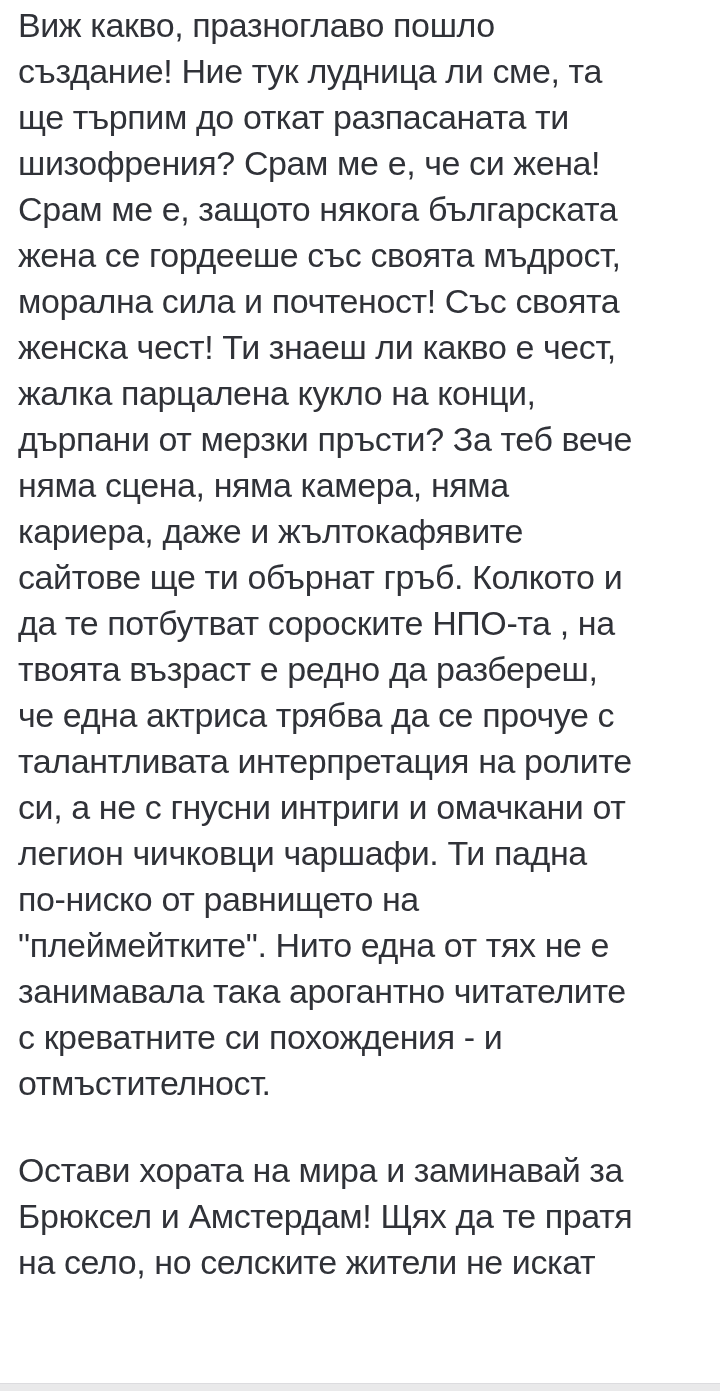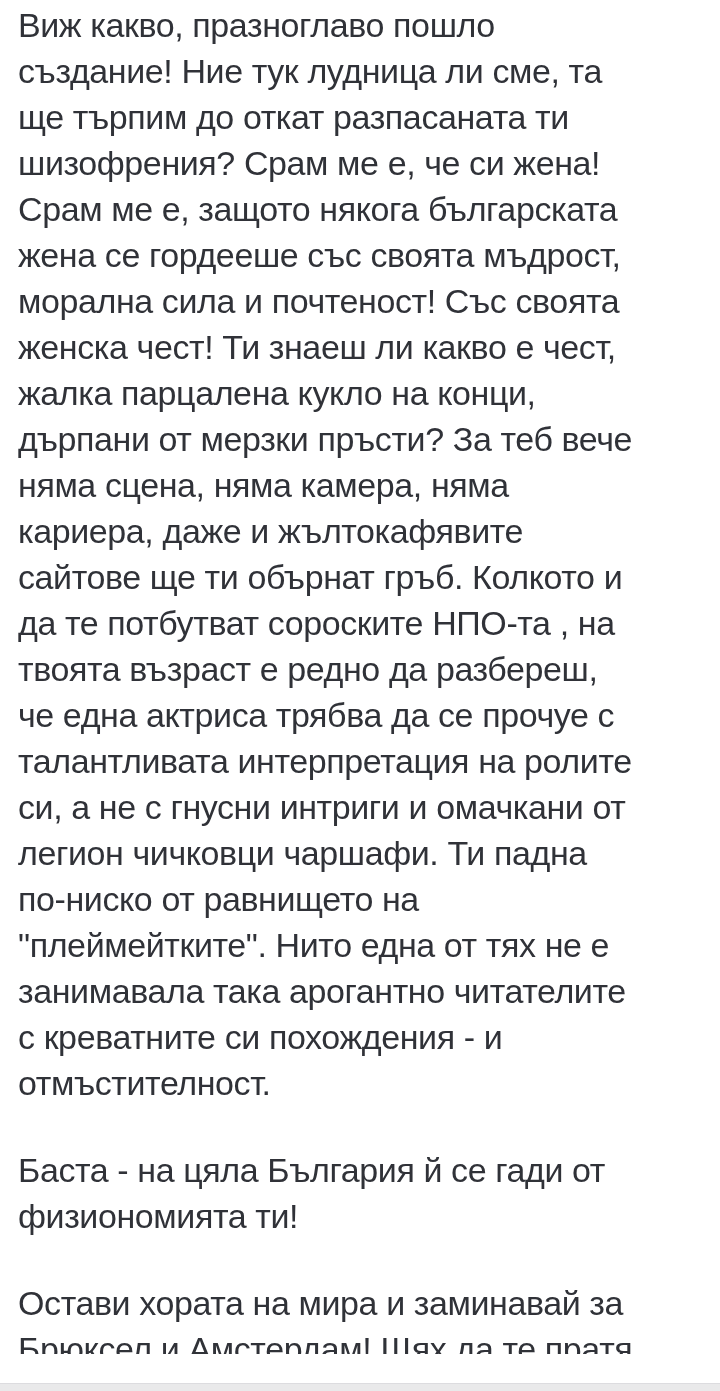--- a/index.html
+++ b/index.html
@@ -65,20 +65,18 @@
 твоята възраст е редно да разбереш,
 че една актриса трябва да се прочуе с
 талантливата интерпретация на ролите
 си, а не с гнусни интриги и омачкани от
 легион чичковци чаршафи. Ти падна
 по-ниско от равнището на
 "плеймейтките". Нито една от тях не е
 занимавала така арогантно читателите
 с креватните си похождения - и
 отмъстителност.</p>
-  <p class="paragraph">Баста - на цяла България й се гади от
-физиономията ти!</p>
   <p class="paragraph">Остави хората на мира и заминавай за
 Брюксел и Амстердам! Щях да те пратя
 на село, но селските жители не искат</p>
 </main>
 
 <div class="bottom-edge-bar"></div>
 
 </body></html>

